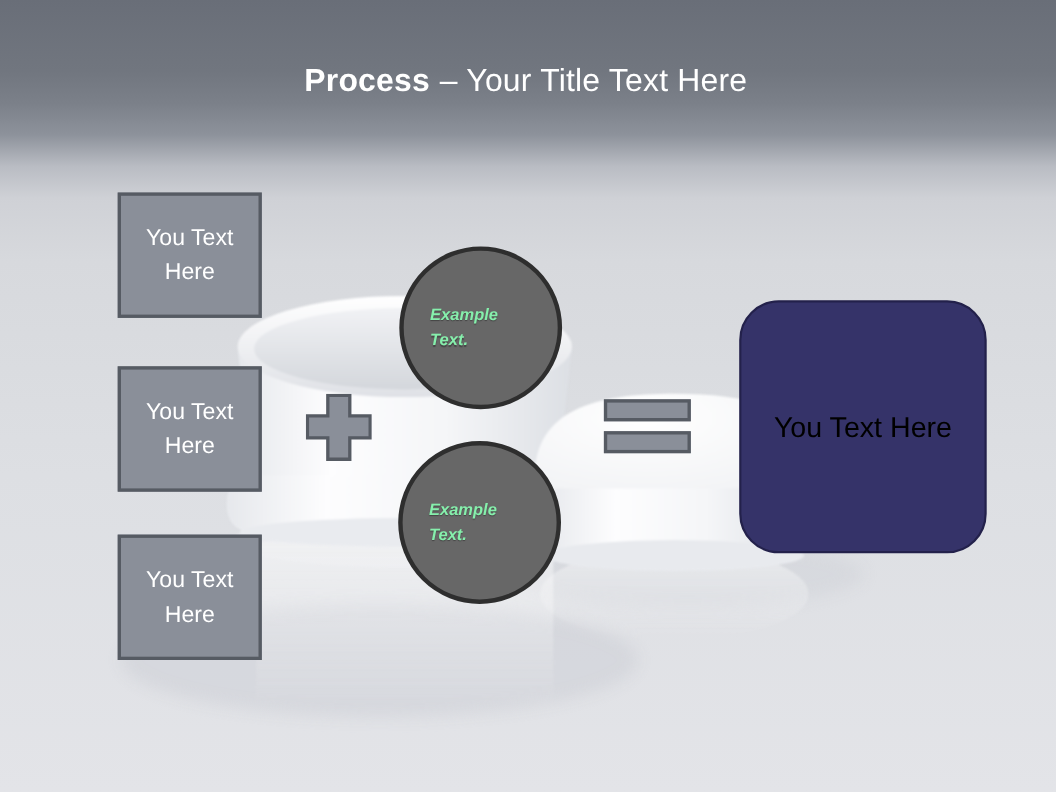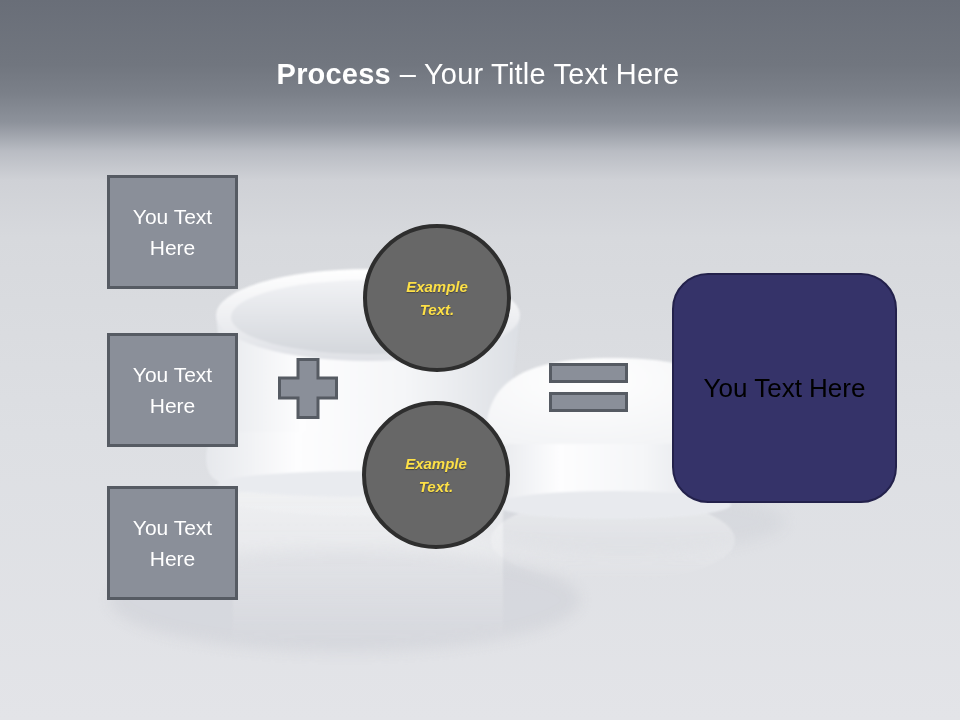--- a/index.html
+++ b/index.html
@@ -25,22 +25,22 @@
     background:#8a8f99;border:3px solid #565b63;
     display:flex;align-items:center;justify-content:center;text-align:center;
     color:#ffffff;font-size:21px;line-height:31px;
   }
   .input-box span{width:100px;}
   .box-1{top:175px;} .box-2{top:333px;} .box-3{top:486px;}
   
   .circle{
     position:absolute;width:140px;height:140px;border-radius:50%;box-sizing:content-box;
     background:#676767;border:4px solid #2e2e2e;
-    display:flex;align-items:center;justify-content:center;text-align:center;
-    color:#fde047;font-weight:700;font-style:italic;font-size:15px;line-height:23px;
+    display:flex;align-items:center;justify-content:center;
+    color:#86efac;font-weight:700;font-style:italic;font-size:15px;line-height:23px;
   }
   .circle span{width:92px;text-shadow:0 1px 1px rgba(0,0,0,.35);}
   .circle-1{left:363px;top:224px;}
   .circle-2{left:362px;top:401px;}
   
   .plus{position:absolute;left:278px;top:358px;width:60px;height:61px;}
   .equals{position:absolute;left:549px;top:363px;width:79px;}
   .equals .bar{
     width:79px;height:20px;box-sizing:border-box;
     background:#8a8f99;border:3px solid #565b63;

